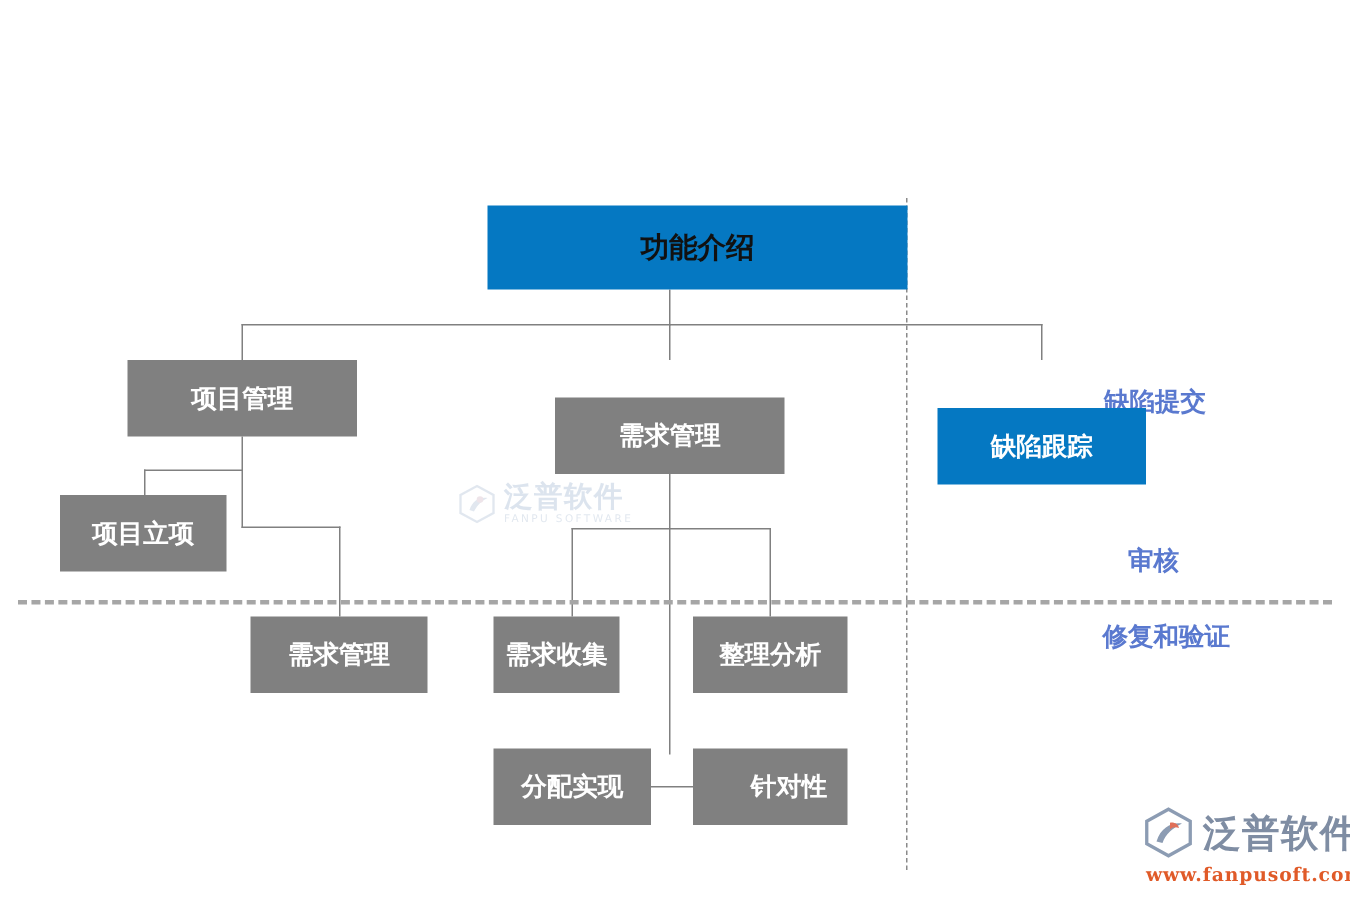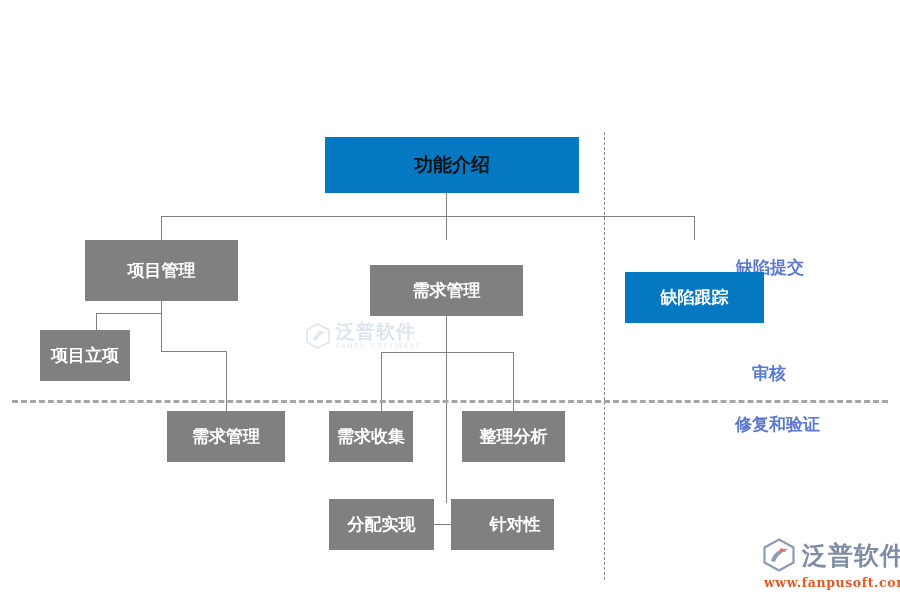--- a/index.html
+++ b/index.html
@@ -190,57 +190,57 @@
         <path d="M8 17 C10 10, 16 8, 20 9 C16 11, 13 14, 11 18 Z" fill="#9fb3cc"></path>
         <circle cx="15" cy="10" r="2.2" fill="#c9a8b8"></circle>
       </svg>
     </div>
     <div class="wm-text-wrap">
       <span class="wm-cn">泛普软件</span>
       <span class="wm-en">FANPU SOFTWARE</span>
     </div>
   </div>
 
-  <div class="node blue dark-text" style="left:325px; top:137px; width:254px; height:56px; font-size:19px;">
+  <div class="node blue dark-text" style="left:325px; top:137px; width:280px; height:56px; font-size:19px;">
     <span>功能介绍</span>
   </div>
 
-  <div class="node gray" style="left:85px; top:240px; width:153px; height:61px;font-family:Liberation Mono, monospace;">
+  <div class="node gray" style="left:85px; top:240px; width:153px; height:51px;font-family:Liberation Mono, monospace;">
     <span>项目管理</span>
   </div>
 
   <div class="node gray" style="left:370px; top:240px; width:153px; height:51px;margin-top:25px;">
     <span>需求管理</span>
   </div>
 
   <div class="node blue" style="left:625px; top:240px; width:139px; height:51px;margin-top:32px;">
     <span>缺陷跟踪</span>
   </div>
 
-  <div class="node gray" style="left:40px; top:330px; width:90px; height:51px;">
+  <div class="node gray" style="left:40px; top:330px; width:111px; height:51px;">
     <span>项目立项</span>
   </div>
 
   <div class="node gray" style="left:167px; top:411px; width:118px; height:51px;">
     <span>需求管理</span>
   </div>
 
   <div class="node gray" style="left:329px; top:411px; width:84px; height:51px;">
     <span>需求收集</span>
   </div>
 
   <div class="node gray" style="left:462px; top:411px; width:103px; height:51px;align-items:center;">
     <span>整理分析</span>
   </div>
 
   <div class="node gray" style="left:329px; top:499px; width:105px; height:51px;">
     <span>分配实现</span>
   </div>
 
-  <div class="node gray" style="left:451px; top:499px; width:103px; height:51px;padding-left:25px;">
+  <div class="node gray" style="left:462px; top:499px; width:103px; height:51px;padding-left:25px;">
     <span>针对性</span>
   </div>
 
   <div class="side-label" style="left:736px; top:256px;">缺陷提交</div>
   <div class="side-label" style="left:752px; top:362px;">审核</div>
   <div class="side-label" style="left:735px; top:413px;">修复和验证</div>
 
   <div class="logo">
     <div class="logo-row">
       <div class="logo-mark">

